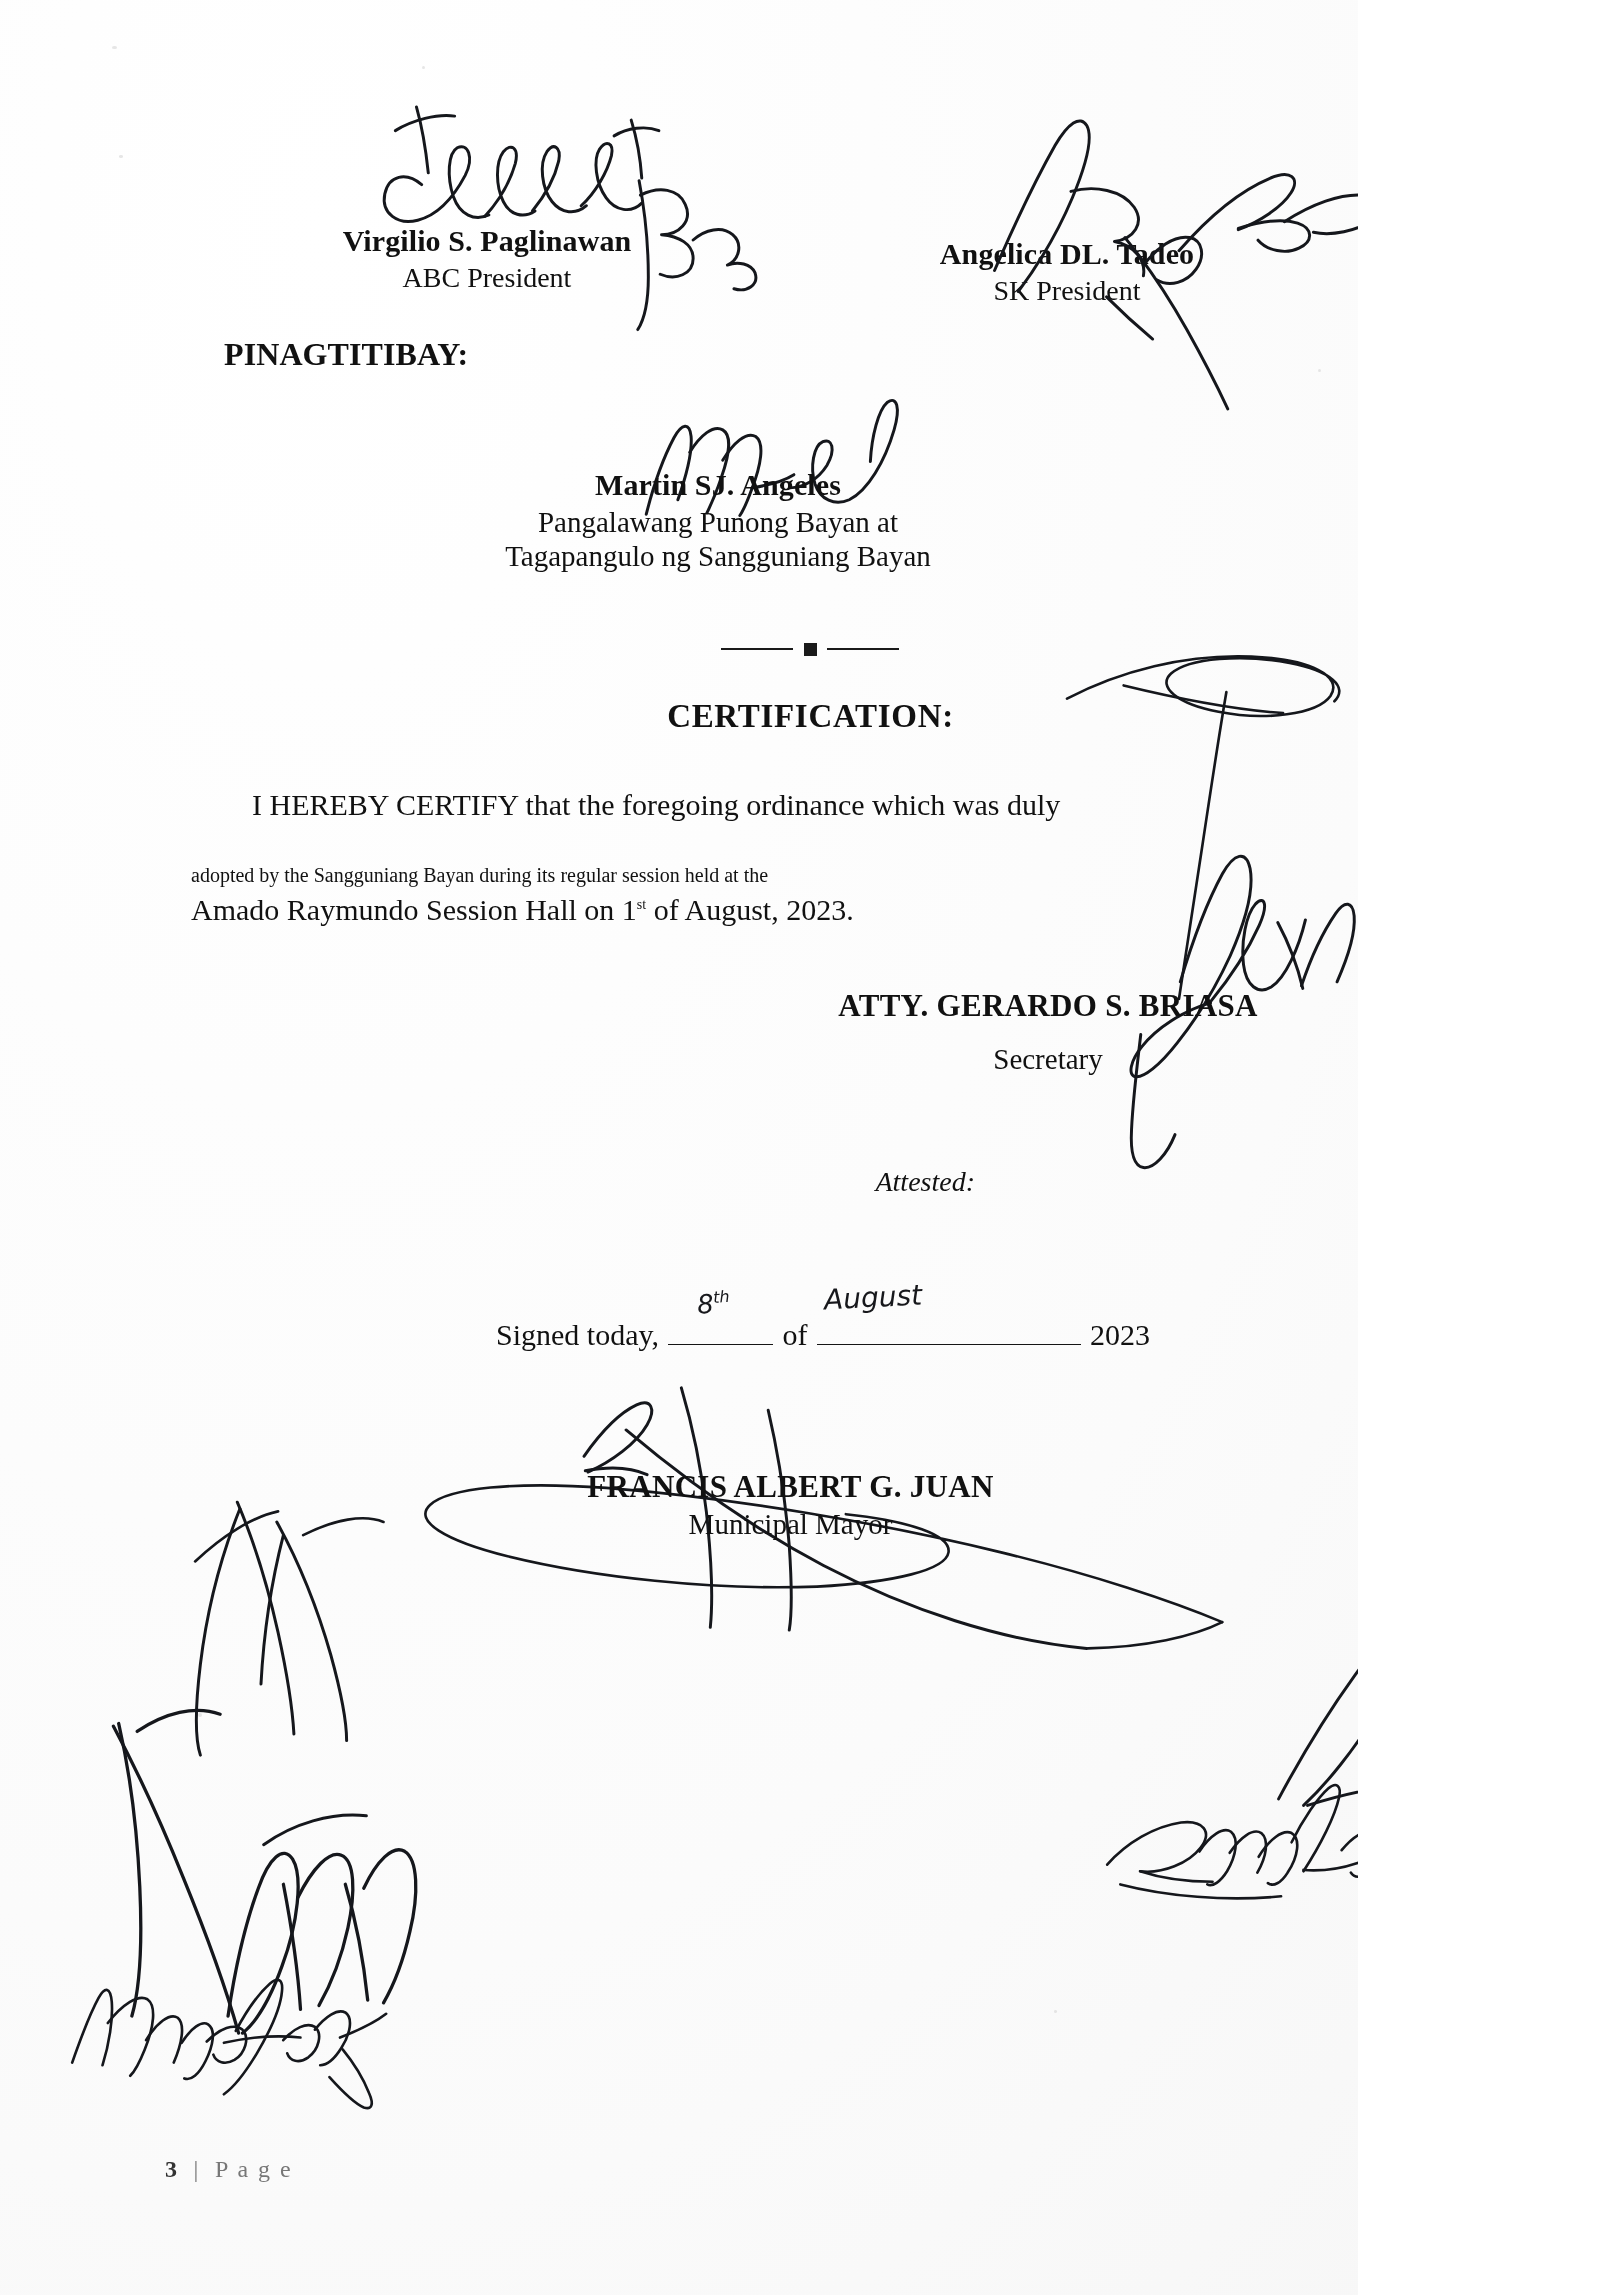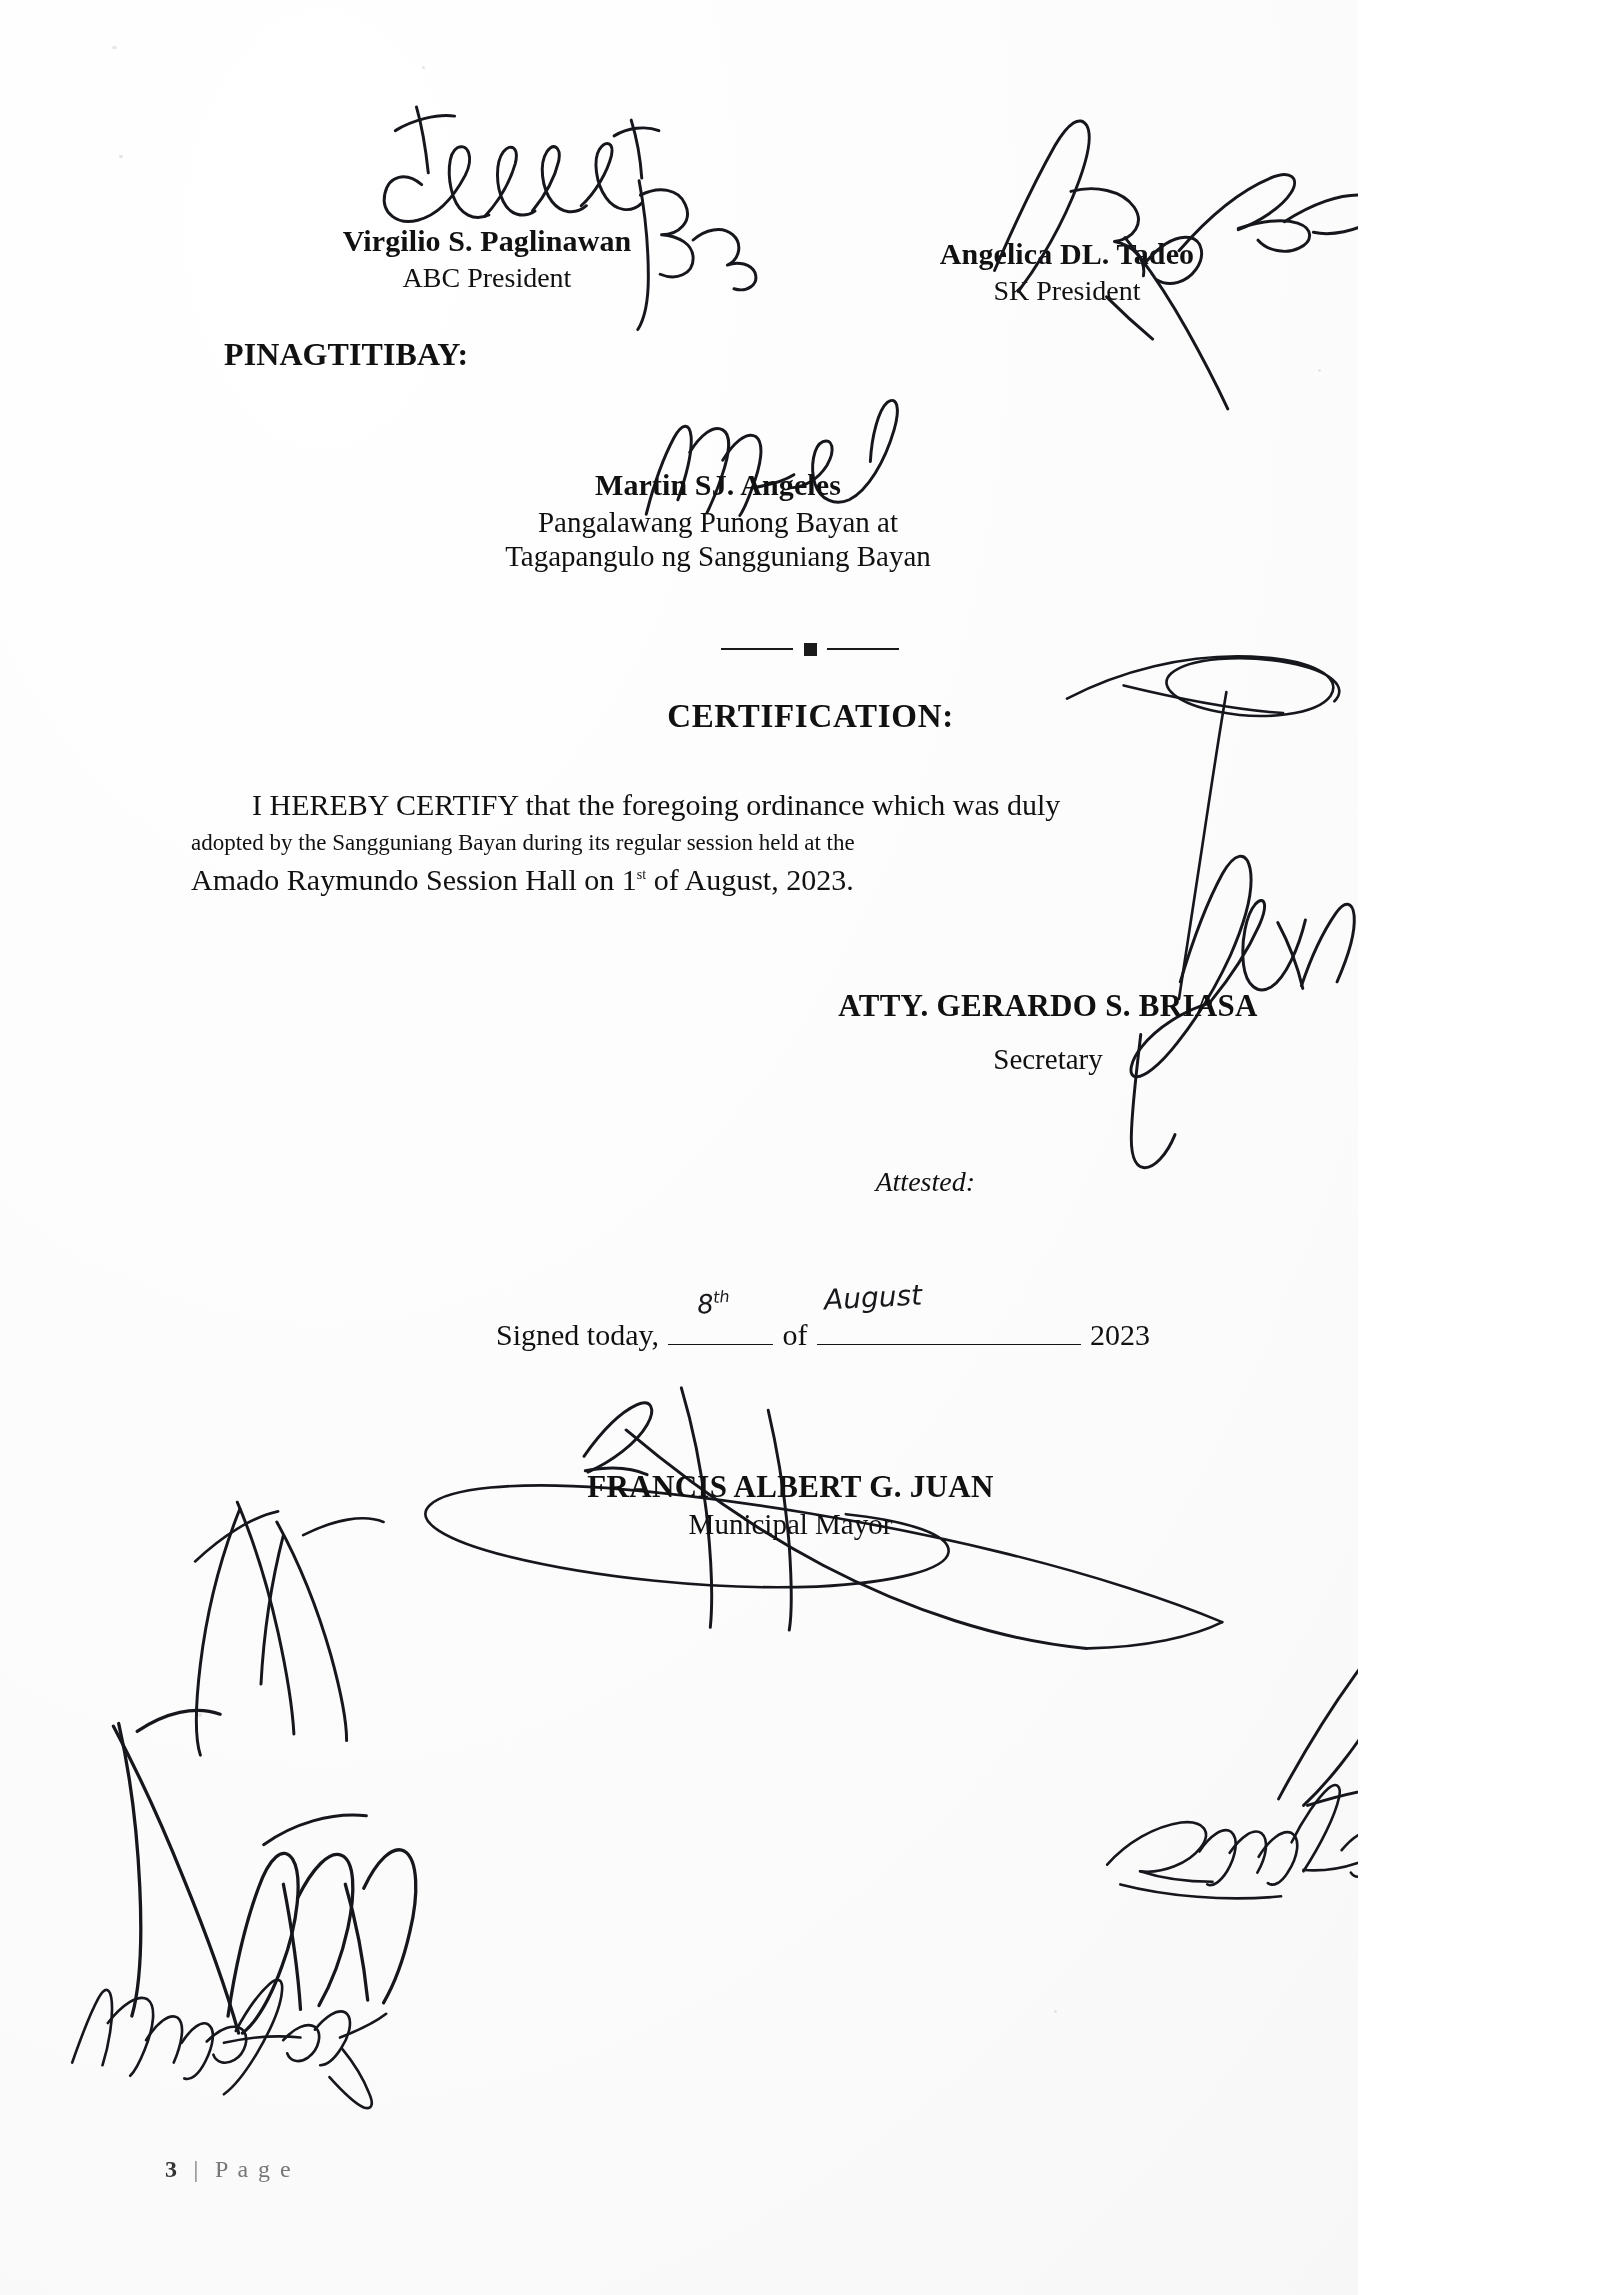--- a/index.html
+++ b/index.html
@@ -173,21 +173,21 @@
     <span class="sq"></span>
     <span class="bar"></span>
   </div>
 
   <div class="block" style="left:481px; top:698px; width:659px;">
     <div class="name" style="font-size:33px; letter-spacing:0.7px;">CERTIFICATION:</div>
   </div>
 
   <div class="block" style="left:191px; top:784px; width:1245px; text-align:left;">
     <div style="font-size:30px; line-height:1.42; text-indent:61px;">I HEREBY CERTIFY that the foregoing ordinance which was duly</div>
-    <div style="font-size:23px; line-height:1.42;">adopted by the Sangguniang Bayan during its regular session held at the</div>
+    <div style="font-size:20px; line-height:1.42;margin-top:34px;">adopted by the Sangguniang Bayan during its regular session held at the</div>
     <div style="font-size:30px; line-height:1.42;">
       <span>Amado Raymundo Session Hall on 1</span><sup style="font-size:14px;">st</sup><span> of August, 2023.</span>
     </div>
   </div>
 
   <svg class="sig-svg" style="left:1001px; top:613px;" width="514" height="573" viewBox="0 0 780 870">
     <path class="ink" stroke-width="4" d="M100,130 C180,88 280,62 380,66 C470,70 520,96 500,126 C480,154 400,164 330,150 C268,138 236,112 258,92 C284,68 368,62 438,76 C500,88 528,112 506,134"></path>
     <path class="ink" stroke-width="4" d="M186,110 C260,128 344,146 428,152"></path>
     <path class="ink" stroke-width="4" d="M342,120 C330,190 318,270 306,350 C292,440 280,520 270,586"></path>
     <path class="ink" stroke-width="4.5" d="M272,560 C290,500 312,440 336,396 C354,364 372,360 378,388 C384,420 370,470 348,520 C326,568 298,614 268,652 C240,688 216,706 204,704 C192,702 196,680 214,658 C236,630 276,604 318,592"></path>

